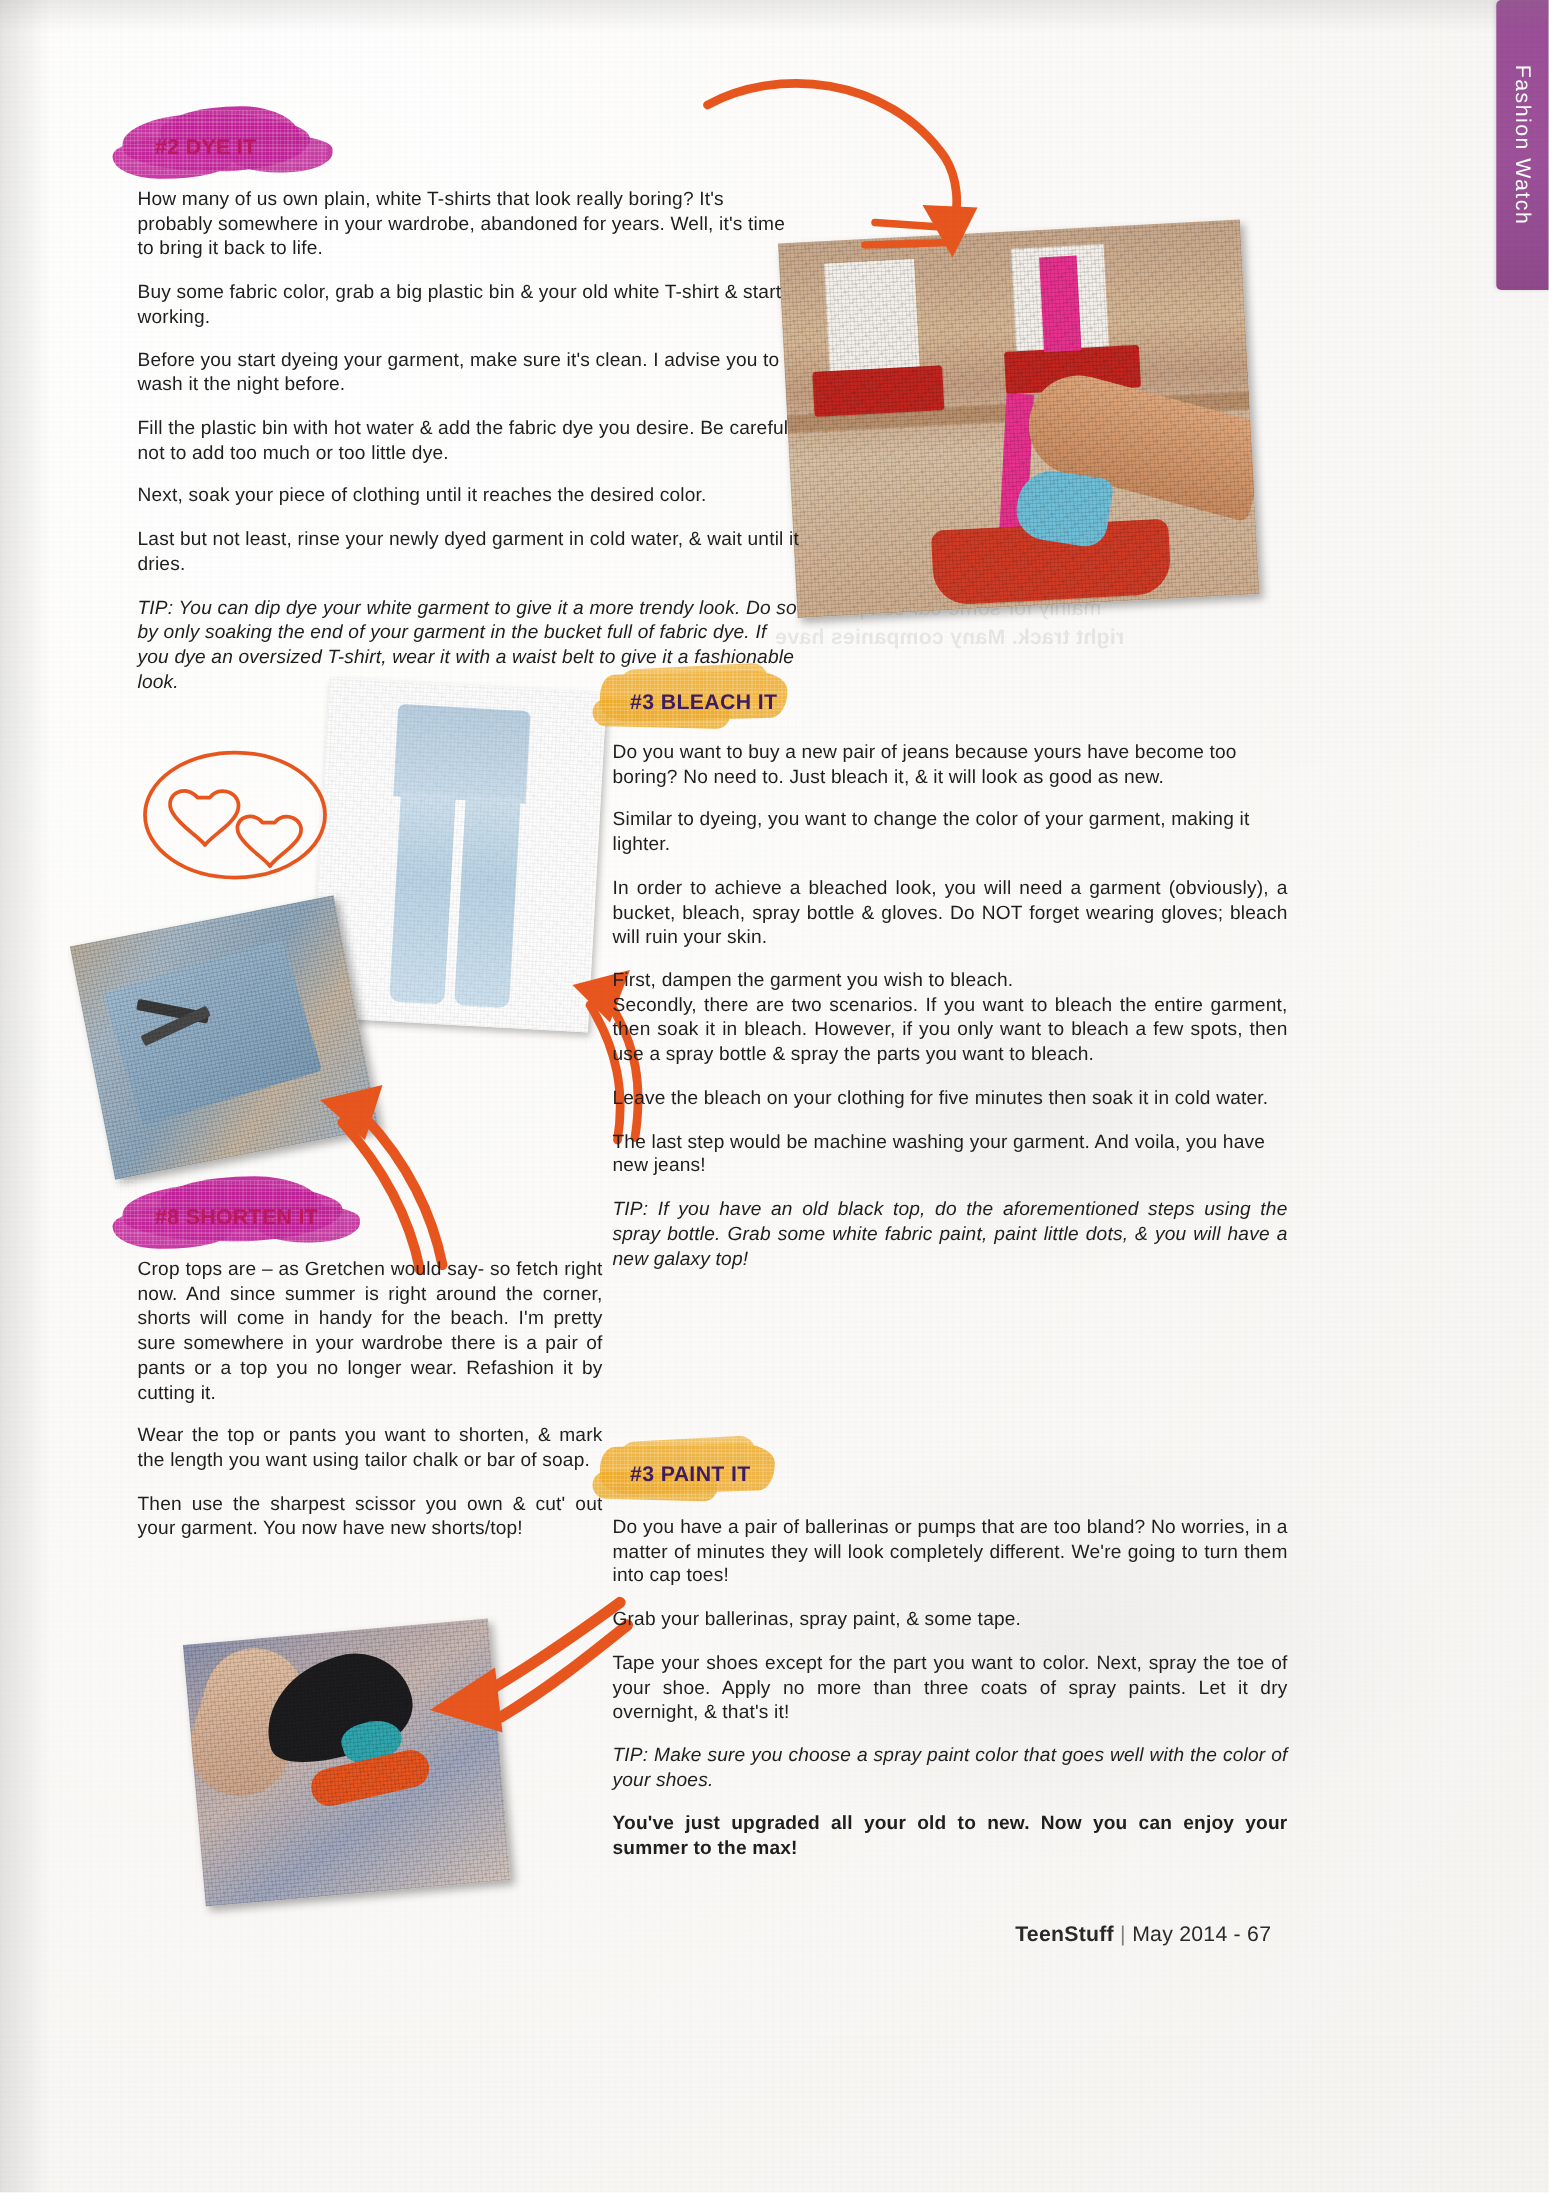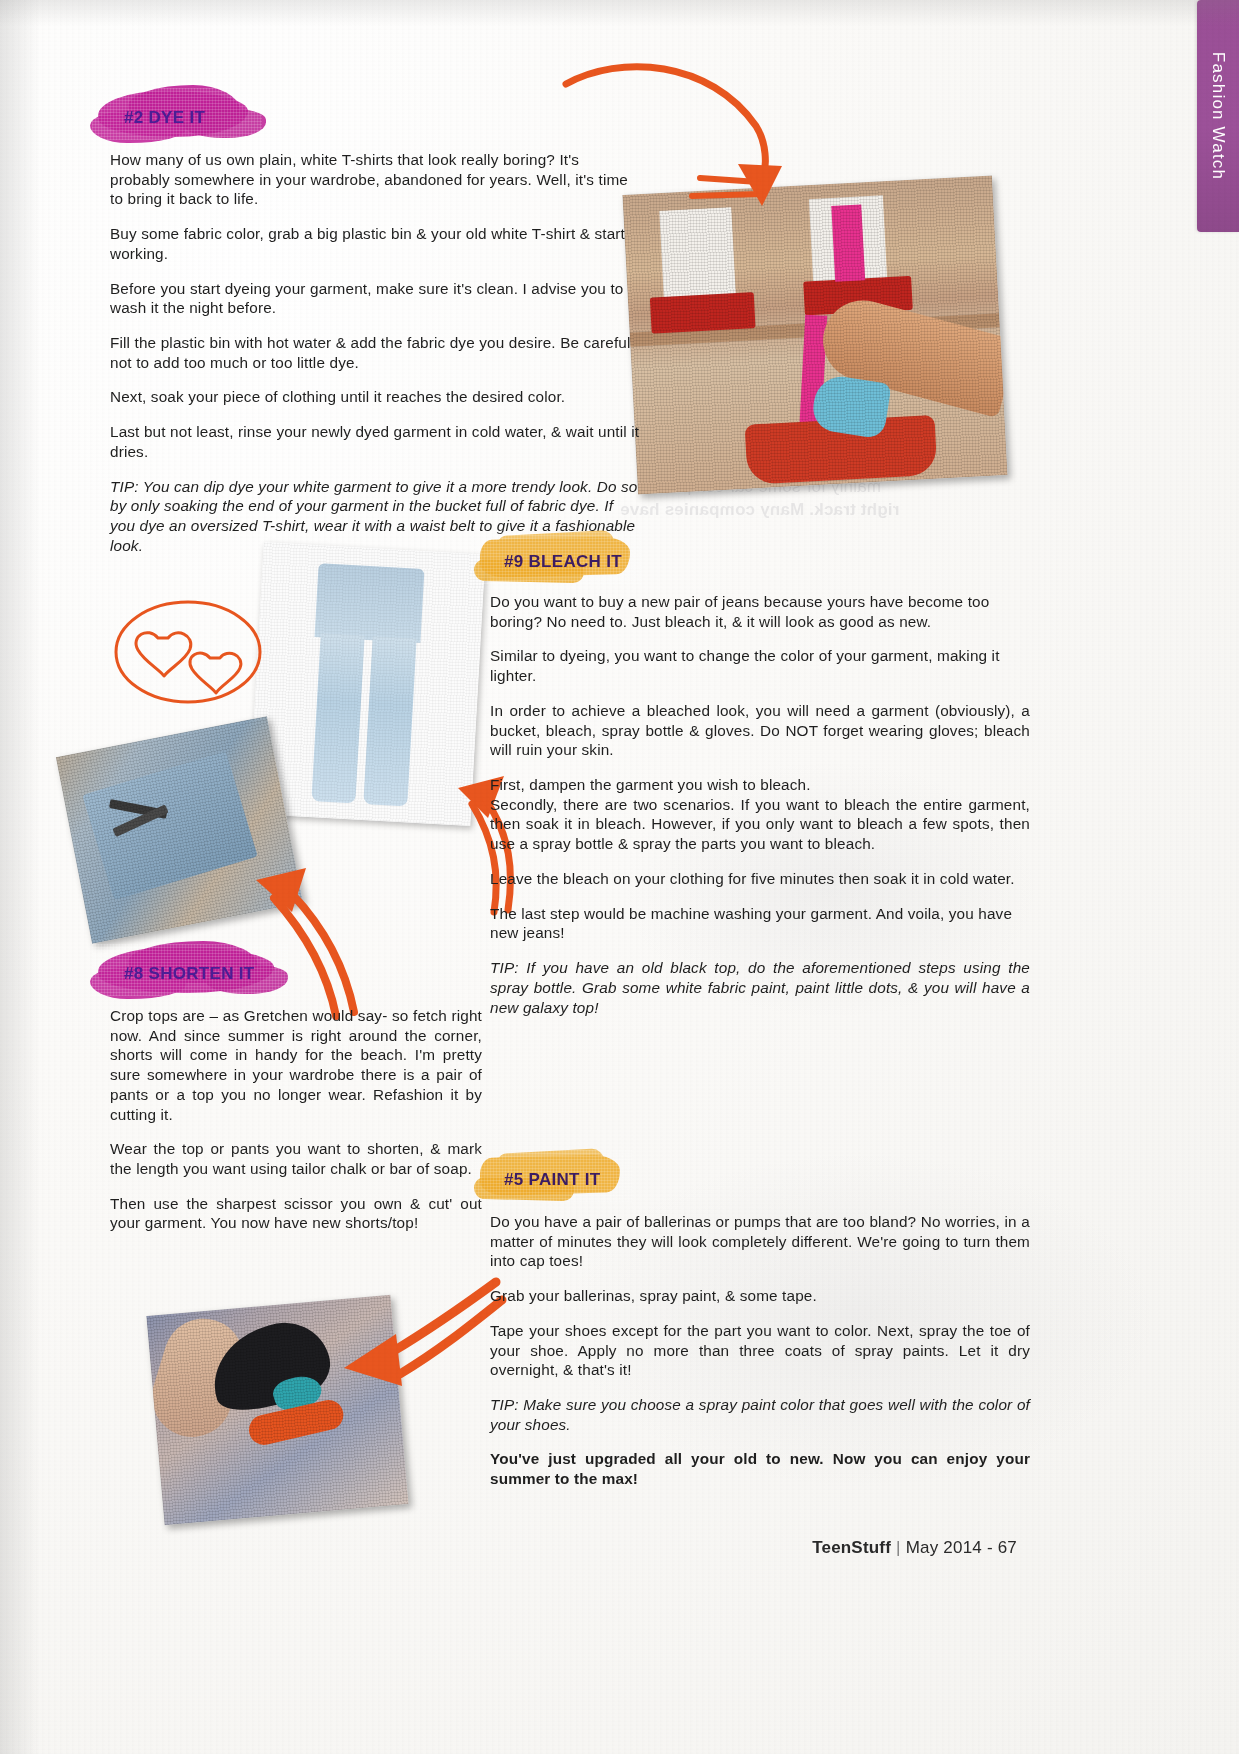--- a/index.html
+++ b/index.html
@@ -71,21 +71,21 @@
   p.bold{font-weight:bold;}
 
   
   .marker{position:relative;display:inline-block;padding:4px 16px 5px 14px;}
   .marker .label{
     position:relative;z-index:3;font-weight:bold;font-size:17px;letter-spacing:.3px;
   }
   .marker .ink{position:absolute;z-index:1;}
 
   
-  .mk-pink .label{color:#4c1d95;text-shadow:0 0 1px rgba(0,0,0,.12);}
+  .mk-pink .label{color:#be185d;text-shadow:0 0 1px rgba(0,0,0,.12);}
   .mk-pink .ink{
     left:-12px;top:-13px;width:150px;height:46px;
     background:#c2249a;opacity:.93;
     border-radius:46% 54% 50% 50% / 55% 45% 58% 42%;
     filter:blur(.3px);
   }
   .mk-pink .ink2{
     left:18px;top:-19px;width:112px;height:42px;background:#bf1f97;opacity:.9;
     border-radius:58% 42% 47% 53% / 50% 60% 40% 50%;
   }
@@ -340,21 +340,21 @@
   <p class="body">Fill the plastic bin with hot water &amp; add the fabric dye you desire. Be careful not to add too much or too little dye.</p>
   <p class="body">Next, soak your piece of clothing until it reaches the desired color.</p>
   <p class="body">Last but not least, rinse your newly dyed garment in cold water, &amp; wait until it dries.</p>
   <p class="body tip">TIP: You can dip dye your white garment to give it a more trendy look. Do so by only soaking the end of your garment in the bucket full of fabric dye. If you dye an oversized T-shirt, wear it with a waist belt to give it a fashionable look.</p>
 </div>
 
 <div class="col-right" style="top:548px;width:540px;">
   <div class="marker mk-yellow">
     <span class="ink ink3"></span><span class="ink"></span><span class="ink ink2"></span>
     <span class="hl-tex"></span>
-    <span class="label">#9 BLEACH IT</span>
+    <span class="label">#3 BLEACH IT</span>
   </div>
 </div>
 
 <div class="col-right" style="top:592px;width:540px;">
   <p class="body">Do you want to buy a new pair of jeans because yours have become too boring? No need to. Just bleach it, &amp; it will look as good as new.</p>
   <p class="body">Similar to dyeing, you want to change the color of your garment, making it lighter.</p>
   <p class="body just">In order to achieve a bleached look, you will need a garment (obviously), a bucket, bleach, spray bottle &amp; gloves. Do NOT forget wearing gloves; bleach will ruin your skin.</p>
   <p class="body just" style="white-space:pre-line;">First, dampen the garment you wish to bleach.
 Secondly, there are two scenarios. If you want to bleach the entire garment, then soak it in bleach. However, if you only want to bleach a few spots, then use a spray bottle &amp; spray the parts you want to bleach.</p>
   <p class="body">Leave the bleach on your clothing for five minutes then soak it in cold water.</p>
@@ -373,21 +373,21 @@
 <div class="col-left" style="top:1006px;width:372px;">
   <p class="body just">Crop tops are – as Gretchen would say- so fetch right now. And since summer is right around the corner, shorts will come in handy for the beach. I'm pretty sure somewhere in your wardrobe there is a pair of pants or a top you no longer wear. Refashion it by cutting it.</p>
   <p class="body just">Wear the top or pants you want to shorten, &amp; mark the length you want using tailor chalk or bar of soap.</p>
   <p class="body just">Then use the sharpest scissor you own &amp; cut' out your garment. You now have new shorts/top!</p>
 </div>
 
 <div class="col-right" style="top:1166px;width:540px;">
   <div class="marker mk-yellow">
     <span class="ink ink3" style="width:100px;"></span><span class="ink" style="width:140px;"></span><span class="ink ink2" style="width:108px;"></span>
     <span class="hl-tex" style="width:160px;"></span>
-    <span class="label">#5 PAINT IT</span>
+    <span class="label">#3 PAINT IT</span>
   </div>
 </div>
 
 <div class="col-right" style="top:1212px;width:540px;">
   <p class="body just">Do you have a pair of ballerinas or pumps that are too bland? No worries, in a matter of minutes they will look completely different. We're going to turn them into cap toes!</p>
   <p class="body">Grab your ballerinas, spray paint, &amp; some tape.</p>
   <p class="body just">Tape your shoes except for the part you want to color. Next, spray the toe of your shoe. Apply no more than three coats of spray paints. Let it dry overnight, &amp; that's it!</p>
   <p class="body tip just">TIP: Make sure you choose a spray paint color that goes well with the color of your shoes.</p>
   <p class="body bold just">You've just upgraded all your old to new. Now you can enjoy your summer to the max!</p>
 </div>

